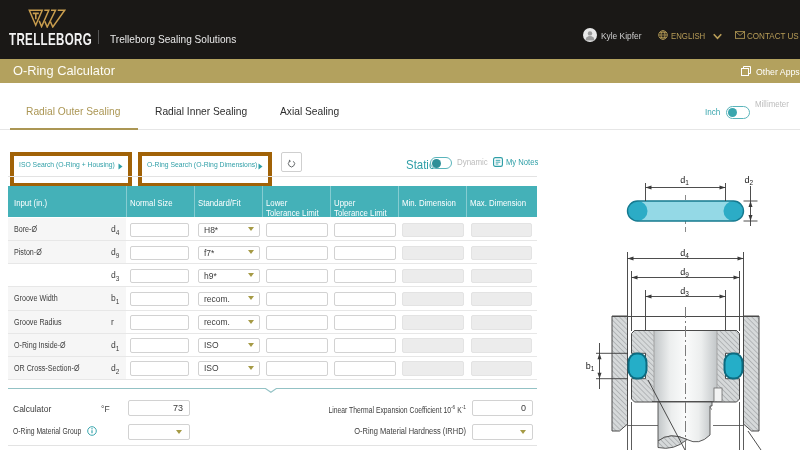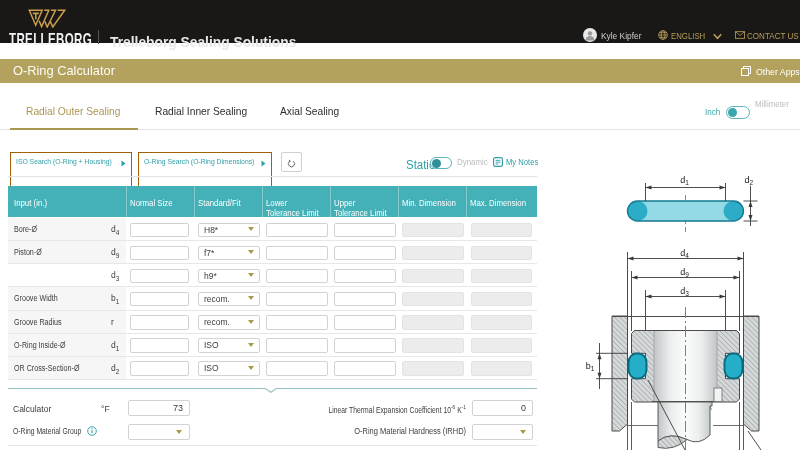--- a/index.html
+++ b/index.html
@@ -2,25 +2,25 @@
 <html><head>
 <meta charset="utf-8">
 <style>
 * { margin:0; padding:0; box-sizing:border-box; }
 html,body { width:800px; height:450px; overflow:hidden; background:#fff;
   font-family:"Liberation Sans", sans-serif; }
 .abs { position:absolute; white-space:nowrap; }
 #page { position:relative; width:800px; height:450px; }
 .sx { display:inline-block; transform-origin:0 50%; white-space:nowrap; }
 
-#topbar { left:0; top:0; width:800px; height:43px; background:#1a1816; }
+#topbar { left:0; top:0; width:800px; height:59px; background:#1a1816; }
 #goldbar { left:0; top:59px; width:800px; height:24px; background:#b3a15e; }
 #tabs { left:0; top:83px; width:800px; height:47px; background:#fff; border-bottom:1px solid #e6e6e6; }
 
-.btn { position:absolute; top:152px; height:35px; border:1px solid #a16207; border-radius:0; background:#fff;
+.btn { position:absolute; top:152px; height:35px; border:4px solid #a16207; border-radius:0; background:#fff;
   color:#2f9fa7; font-size:8px; line-height:18px; white-space:nowrap; }
 
 #thead { left:8px; top:186px; width:529px; height:30.5px; background:#44b1b8; color:#fff; }
 .hcol { position:absolute; top:0; height:30.5px; font-size:8.5px; line-height:10px; padding-top:12px; white-space:nowrap; }
 .hsep { position:absolute; top:0; width:1px; height:30.5px; background:rgba(255,255,255,0.35); }
 #tbody { left:8px; top:218px; width:529px; height:163px; }
 .trow { position:absolute; left:0; width:529px; height:23.14px; border-bottom:1px solid #e7e7e7; }
 .tlabel { position:absolute; left:0; top:0; width:118px; height:22.1px; background:#f6f6f6;
   font-size:8.5px; color:#3c3c3c; line-height:22.1px; white-space:nowrap; }
 .tsym { position:absolute; left:103px; top:0; height:22.1px; line-height:22.1px; font-size:8.5px; color:#3c3c3c; }
@@ -47,21 +47,21 @@
         <path d="M16.3,1.3 L20.8,1.3 L13.6,17.6 L11.2,11.9"></path>
         <path d="M23,1.3 L27.5,1.3 L19.2,18 L16.8,12.4"></path>
         <path d="M29.7,1.3 L36.7,1.3 L24.8,18 L22.4,12.6"></path>
       </g>
       <path d="M4.8,3.6 h6 v1.6 h-2.2 v5 h-1.6 v-5 h-2.2 Z" fill="#c89d4e"></path>
     </svg>
     <div class="abs" style="left:9px; top:30px; color:#f2f2f2; font-size:16.5px; font-weight:bold;">
       <span class="sx" style="transform:scaleX(0.70); letter-spacing:0.5px;">TRELLEBORG</span>
     </div>
     <div class="abs" style="left:98px; top:30px; width:1px; height:14px; background:#555;"></div>
-    <div class="abs" style="left:110px; top:32.5px; color:#e8e8e8; font-size:15px;font-weight:bold;">
+    <div class="abs" style="left:110px; top:32.5px; color:#e8e8e8; font-size:11px;">
       <span class="sx" style="transform:scaleX(0.92);">Trelleborg Sealing Solutions</span>
     </div>
 
     <svg class="abs" style="left:583px; top:28px;" width="14" height="14" viewBox="0 0 14 14">
       <circle cx="7" cy="7" r="7" fill="#e8e8e8"></circle>
       <circle cx="7" cy="5.4" r="2.2" fill="#9a9a9a"></circle>
       <path d="M2.5,12.5 a4.5,4.5 0 0 1 9,0 z" fill="#9a9a9a"></path>
     </svg>
     <div class="abs" style="left:601px; top:30px; color:#cfcfcf; font-size:9.5px;">
       <span class="sx" style="transform:scaleX(0.88);">Kyle Kipfer</span>

